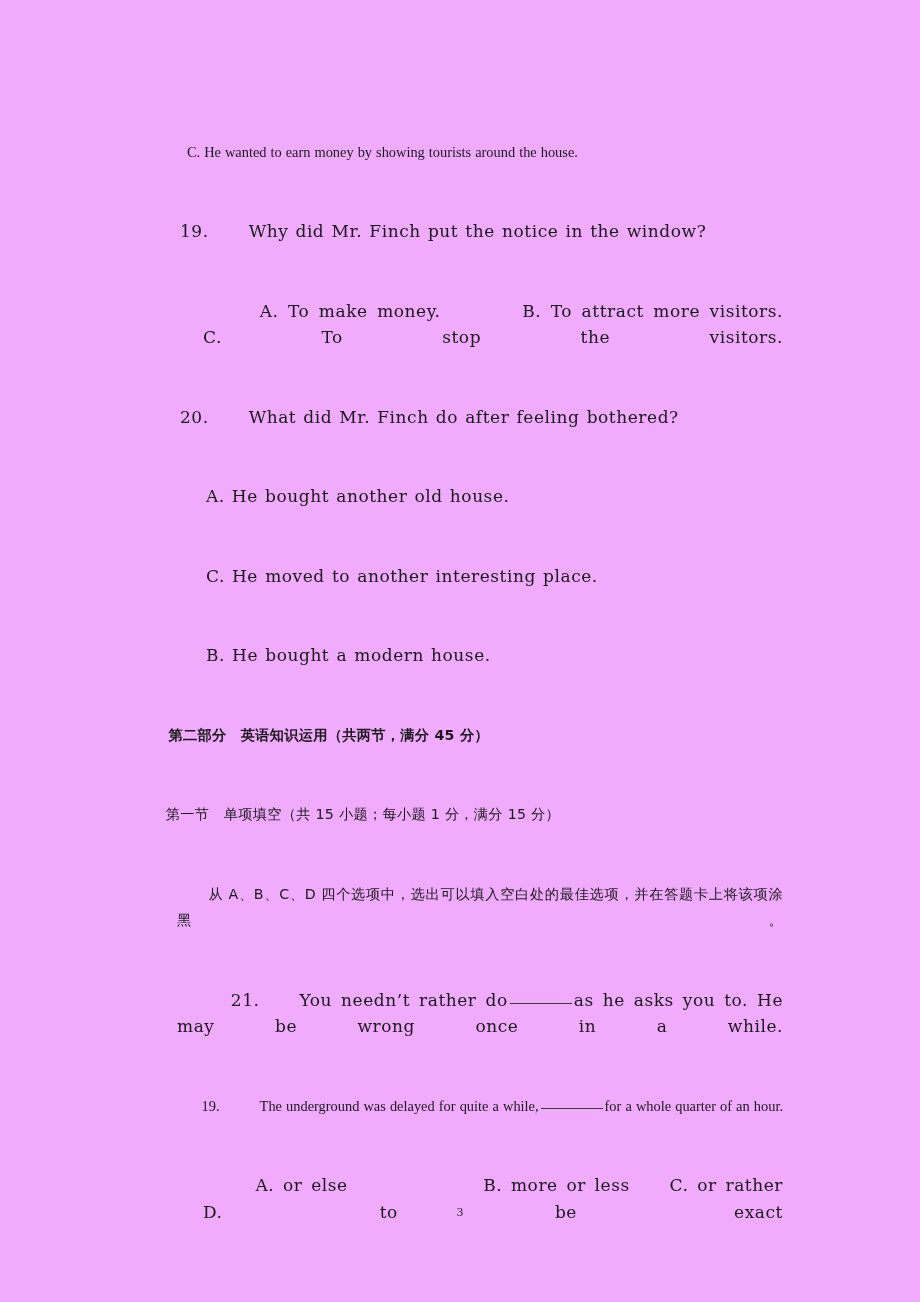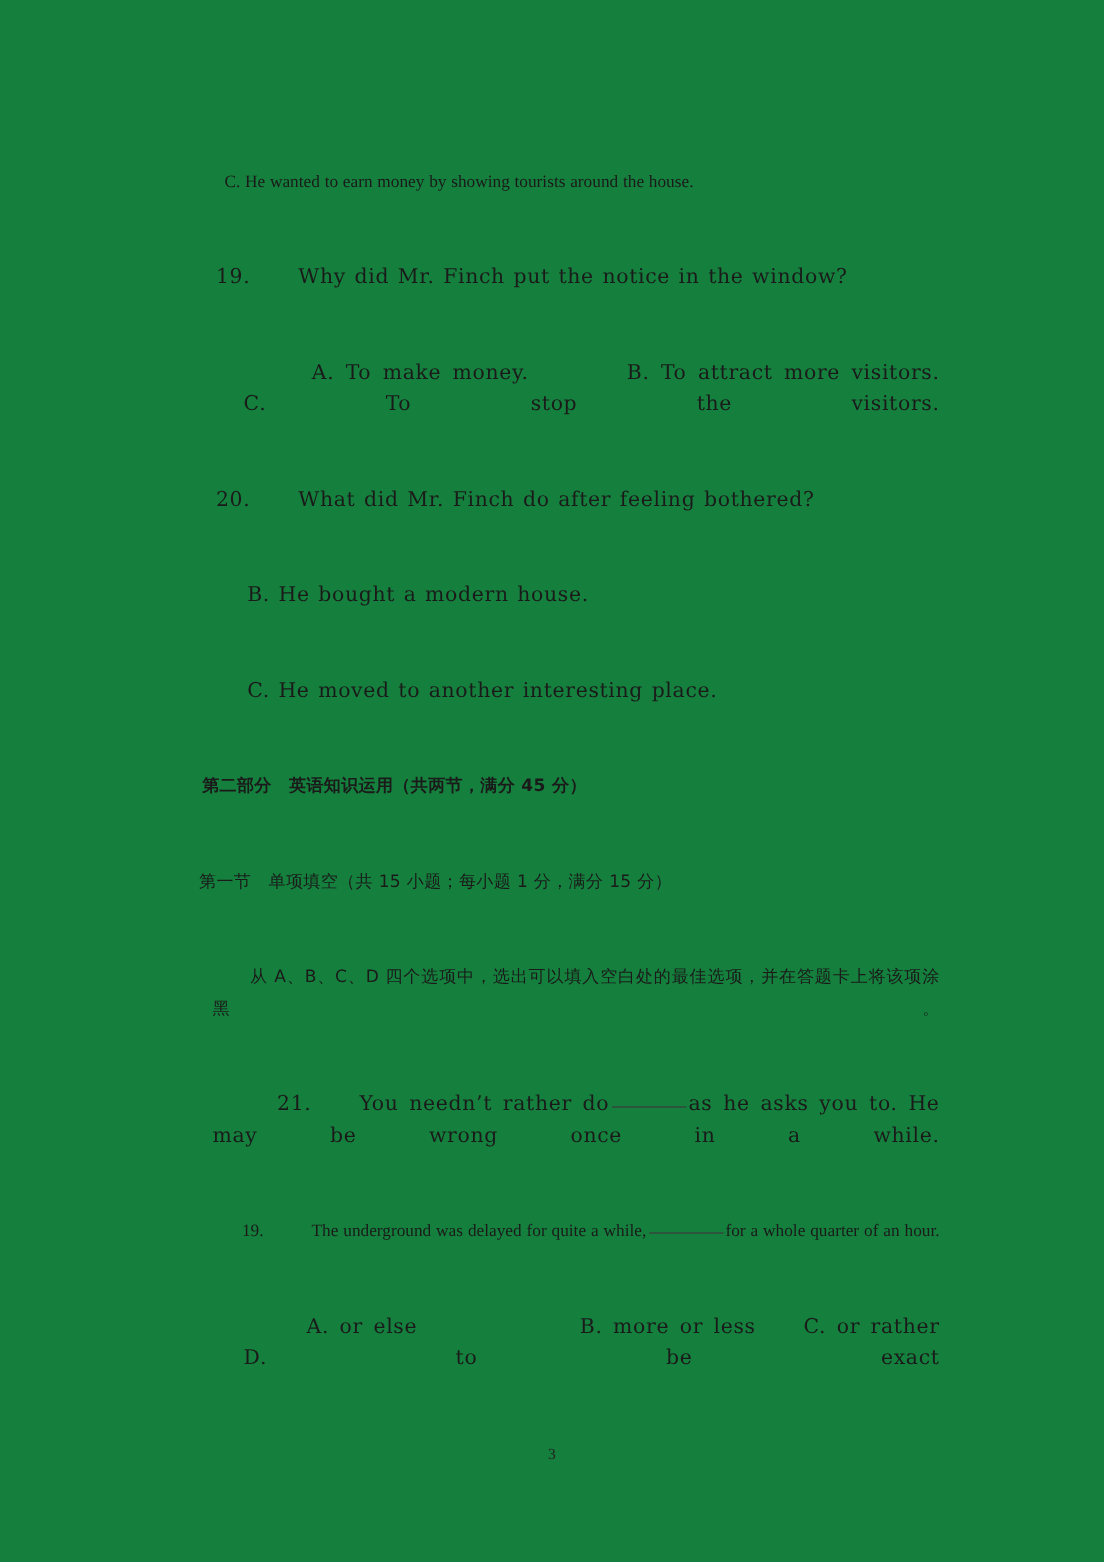--- a/index.html
+++ b/index.html
@@ -11,21 +11,21 @@
   body {
     font-family: "Liberation Serif", "DejaVu Serif", serif;
     color: #111111;
     -webkit-font-smoothing: none;
   }
   .page {
     position: relative;
     width: 920px;
     height: 1302px;
     margin: 0 auto;
-    background: #15803d;
+    background: #f0abfc;
     overflow: hidden;
     text-decoration: underline;
   }
   .content {
     position: absolute;
     left: 137px;
     top: 112px;
     width: 646px;
   }
 
@@ -109,24 +109,27 @@
 
     <div class="ln eng para stretch" style="padding-left:26px; text-indent:0;">
       <span>A. To make money.　　　　B. To attract more visitors.　　　　C. To stop the visitors.</span>
     </div>
 
     <div class="ln eng para">
       <span>20.</span><span style="display:inline-block;width:40px;"></span><span>What did Mr. Finch do after feeling bothered?</span>
     </div>
 
     <div class="ln eng para" style="padding-left:26px;">
-      <span>B. He bought a modern house.</span>
+      <span>A. He bought another old house.</span>
     </div>
     <div class="ln eng para" style="padding-left:26px;">
       <span>C. He moved to another interesting place.</span>
+    </div>
+    <div class="ln eng para" style="padding-left:26px;">
+      <span>B. He bought a modern house.</span>
     </div>
 
     <div class="ln zh zh-bold para">
       <span>第二部分　英语知识运用（共两节，满分 45 分）</span>
     </div>
     <div class="ln zh para">
       <span>第一节　单项填空（共 15 小题；每小题 1 分，满分 15 分）</span>
     </div>
     <div class="ln zh para stretch" style="text-indent:28px;">
       <span>从 A、B、C、D 四个选项中，选出可以填入空白处的最佳选项，并在答题卡上将该项涂黑。</span>

